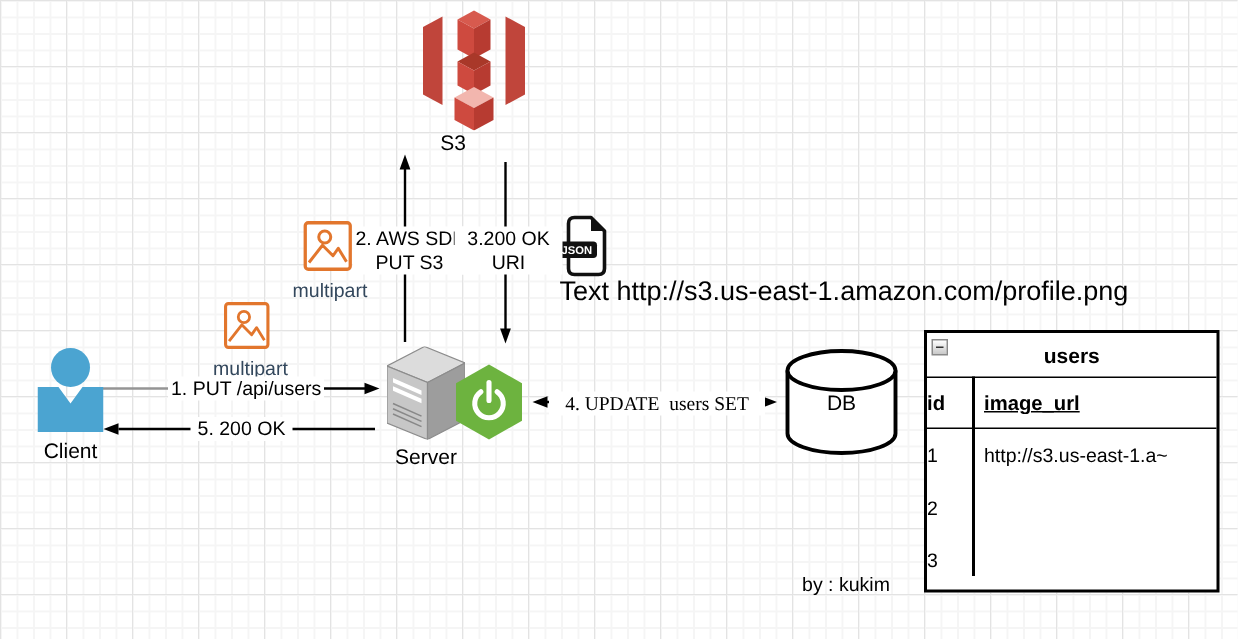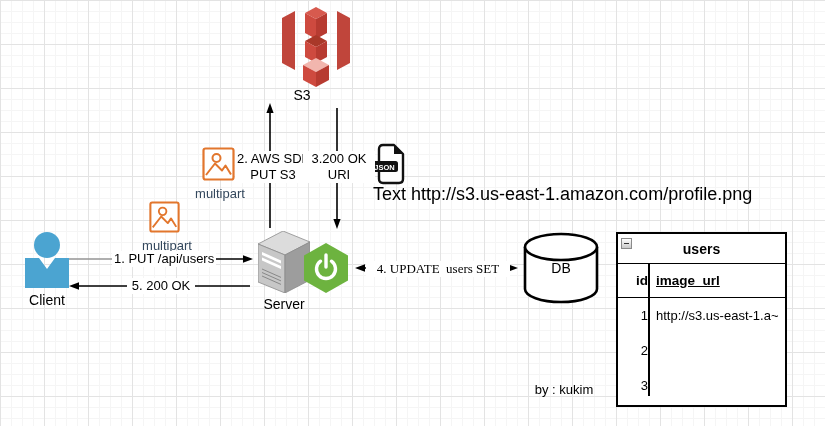--- a/index.html
+++ b/index.html
@@ -25,37 +25,37 @@
   .node-lbl{font-size:14px;}
   .edge-lbl{background:#ffffff;padding:0 2px;}
   .mp-lbl{color:#33475c;}
   #connectors{position:absolute;left:0;top:0;pointer-events:none;}
   #connectors line{stroke:#000;stroke-width:1.6px;}
   #connectors line.gray{stroke:#949494;}
   #connectors polygon{fill:#000;}
 
   
   .tbl{
-    position:absolute;left:616px;top:232px;width:171px;height:175px;
+    position:absolute;left:616px;top:220px;width:197px;height:175px;
     border:2px solid #000;background:#fff;box-sizing:border-box;font-size:13px;
   }
   .tbl-title{
     position:relative;height:29px;border-bottom:1.5px solid #000;
     display:flex;align-items:center;justify-content:center;
     font-weight:bold;font-size:14px;
   }
   .collapse-box{
     position:absolute;left:3px;top:4px;width:11px;height:11px;box-sizing:border-box;
     border:1px solid #8a8a8a;background:linear-gradient(#ffffff,#c9c9c9);
     display:flex;align-items:center;justify-content:center;
   }
   .minus-bar{width:5px;height:1.5px;background:#333;}
   .tbl-head{height:33px;border-bottom:1.5px solid #000;display:flex;align-items:center;font-weight:bold;font-size:13.5px;}
   .tbl-row{height:35px;display:flex;align-items:center;}
-  .cell-id{width:30px;text-align:right;flex:0 0 30px;}
+  .cell-id{width:30px;text-align:left;flex:0 0 30px;}
   .cell-url{flex:1;padding-left:8px;white-space:nowrap;overflow:hidden;}
   .col-url-header{text-decoration:underline;}
   .tbl-vline{position:absolute;left:30px;top:29px;width:1.5px;height:133px;background:#000;}
 </style>
 </head>
 <body>
 
 <div id="canvas">
 
   <svg id="connectors" width="825" height="426">

